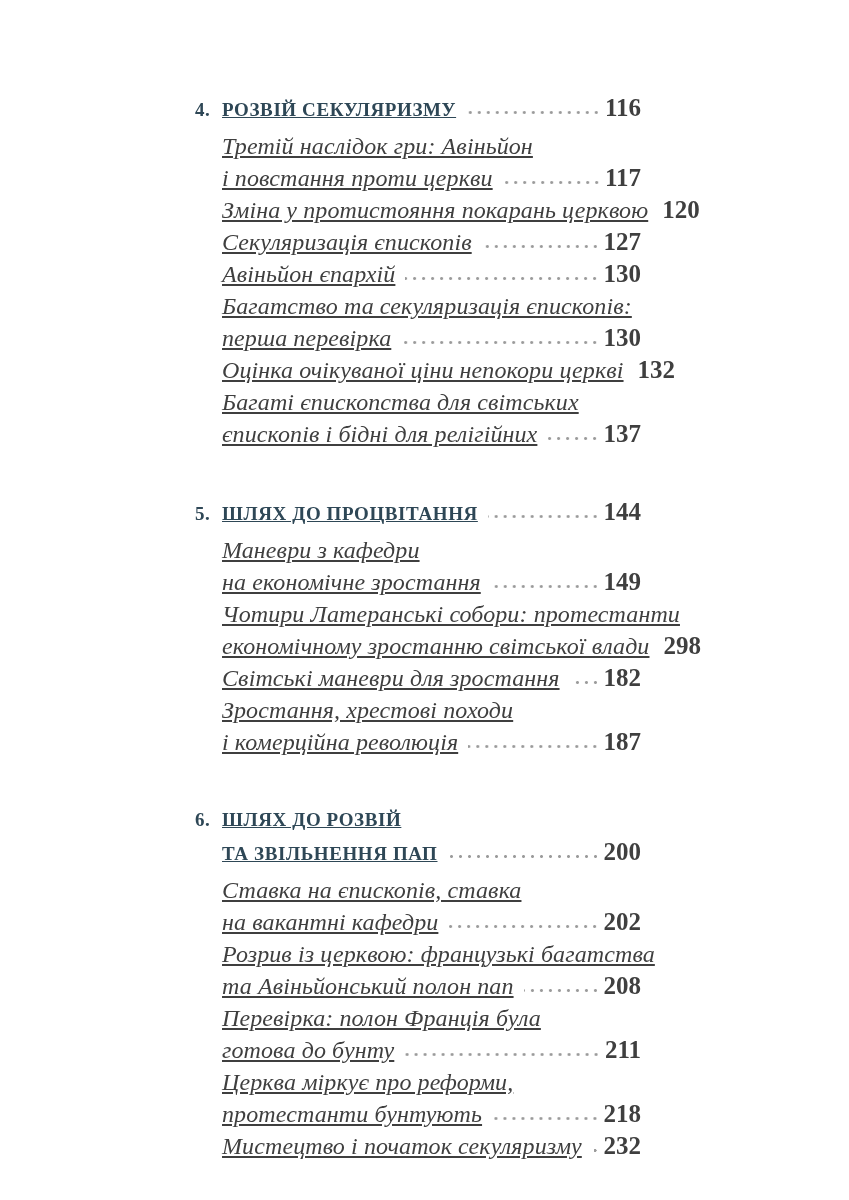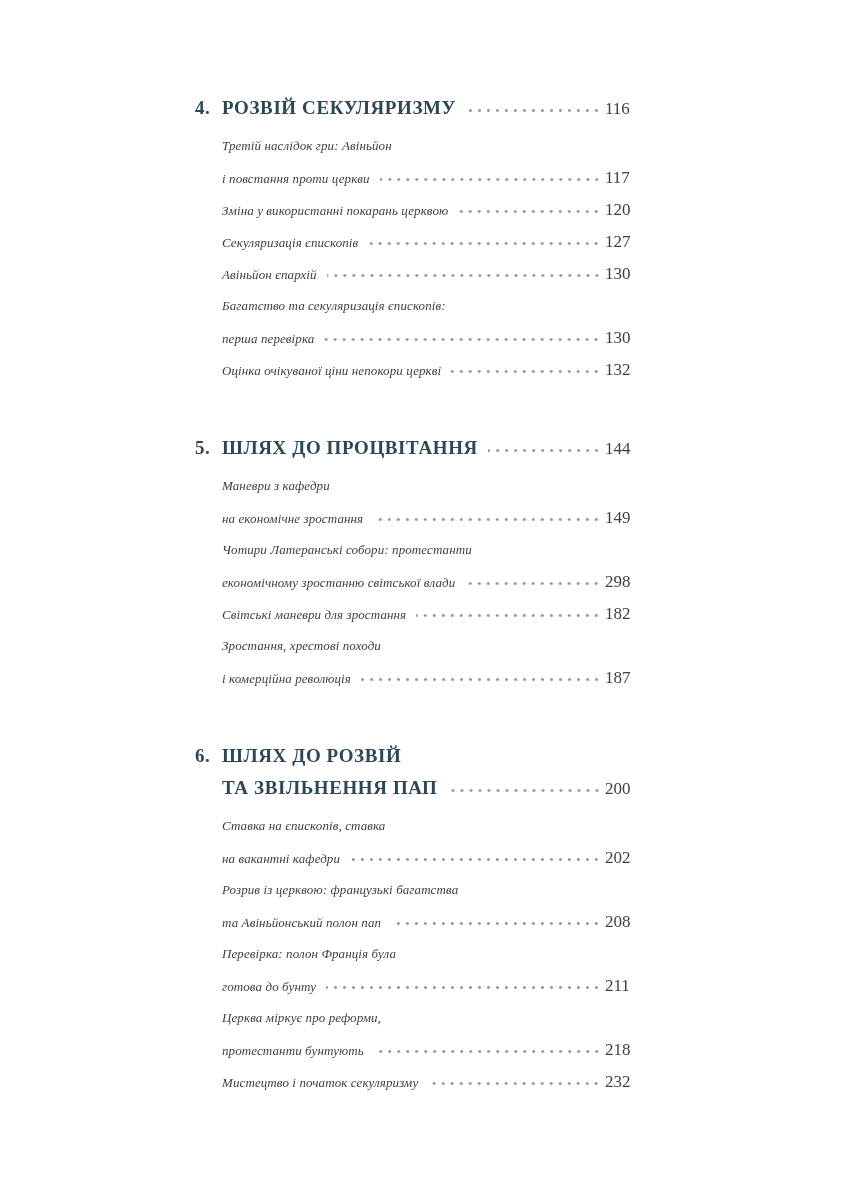--- a/index.html
+++ b/index.html
@@ -39,31 +39,32 @@
   }
   .num {
     flex: 0 0 27px;
   }
   .row.cont,
   .entry .row {
     padding-left: 27px;
   }
   .txt {
     white-space: nowrap;
+    text-decoration: underline;
   }
   .entry .txt {
     font-style: italic;
-    font-size: 13px;
+    font-size: 24px;
     letter-spacing: 0.1px;
   }
   .pg {
     font-style: normal;
-    font-weight: 400;
+    font-weight: 700;
     color: var(--text-color, #3f3f3f);
-    font-size: 17px;
+    font-size: 25px;
     min-width: 36px;
     text-align: left;
     letter-spacing: 0;
   }
   .leader {
     flex: 1 1 auto;
     height: 11px;
     margin-left: 10px;
     margin-right: 4px;
     background-image: radial-gradient(circle, var(--dot-color, #9b9b9b) 1.2px, transparent 1.7px);
@@ -92,21 +93,21 @@
               <span class="txt">Третій наслідок гри: Авіньйон</span>
             </div>
             <div class="row">
               <span class="txt">і повстання проти церкви</span>
               <span class="leader"></span>
               <span class="pg">117</span>
             </div>
           </div>
           <div class="entry">
             <div class="row">
-              <span class="txt">Зміна у використанні покарань церквою</span>
+              <span class="txt">Зміна у протистояння покарань церквою</span>
               <span class="leader"></span>
               <span class="pg">120</span>
             </div>
           </div>
           <div class="entry">
             <div class="row">
               <span class="txt">Секуляризація єпископів</span>
               <span class="leader"></span>
               <span class="pg">127</span>
             </div>
@@ -126,20 +127,30 @@
               <span class="txt">перша перевірка</span>
               <span class="leader"></span>
               <span class="pg">130</span>
             </div>
           </div>
           <div class="entry">
             <div class="row">
               <span class="txt">Оцінка очікуваної ціни непокори церкві</span>
               <span class="leader"></span>
               <span class="pg">132</span>
+            </div>
+          </div>
+          <div class="entry">
+            <div class="row">
+              <span class="txt">Багаті єпископства для світських</span>
+            </div>
+            <div class="row">
+              <span class="txt">єпископів і бідні для релігійних</span>
+              <span class="leader"></span>
+              <span class="pg">137</span>
             </div>
           </div>
         </div>
       </section>
       <section class="toc-section">
         <div class="chapter">
           <div class="row">
             <span class="num">5.</span>
             <span class="txt">ШЛЯХ ДО ПРОЦВІТАННЯ</span>
             <span class="leader"></span>

